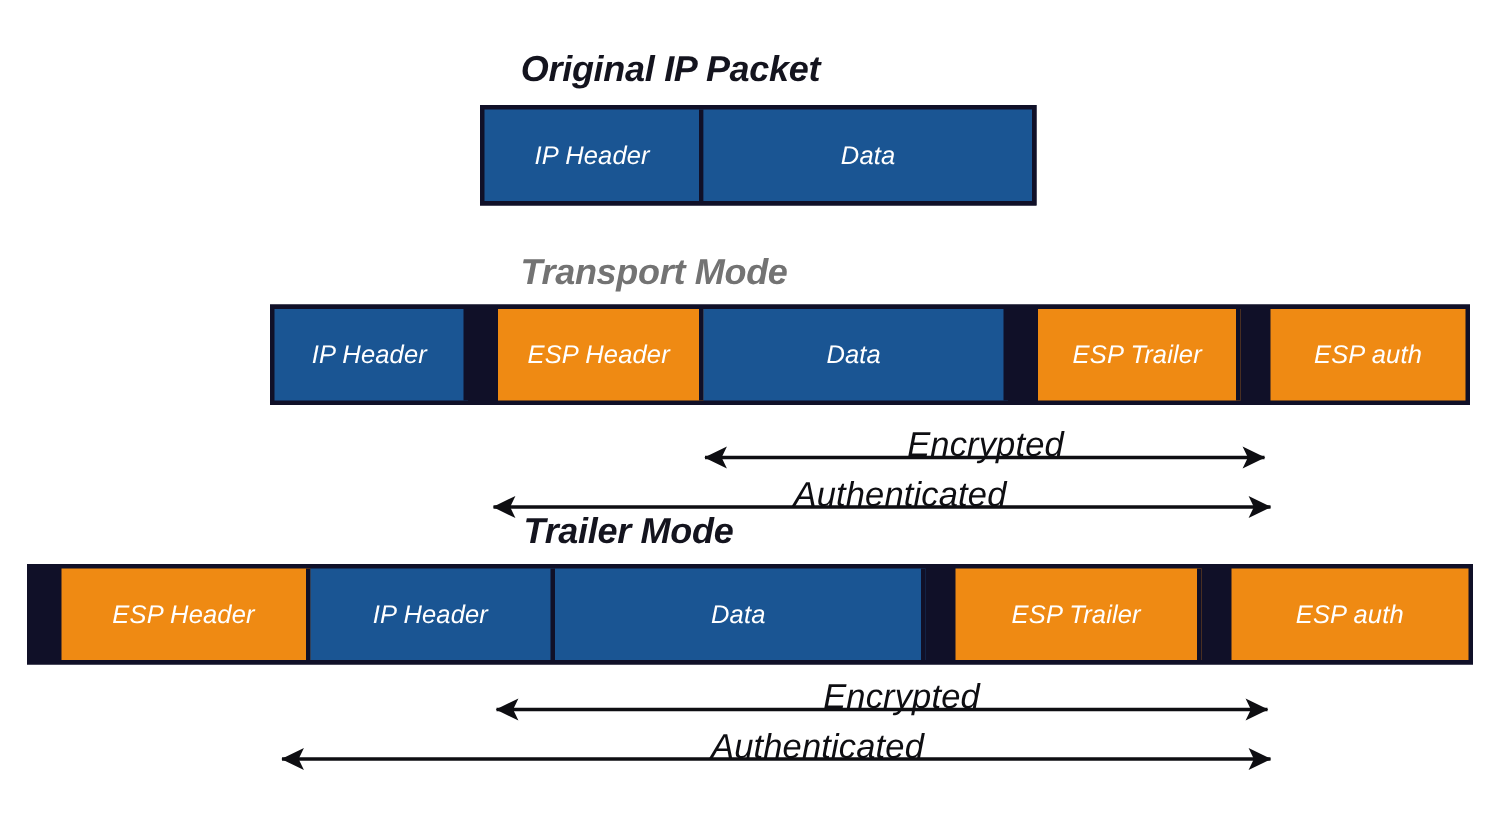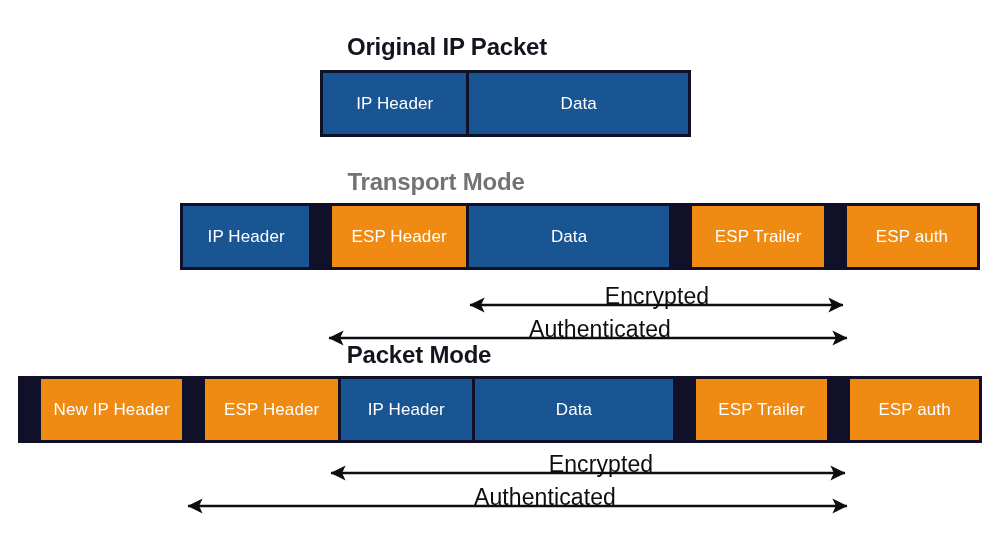--- a/index.html
+++ b/index.html
@@ -14,20 +14,21 @@
     overflow: hidden;
     font-family: "Liberation Sans", sans-serif;
     -webkit-font-smoothing: antialiased;
   }
 
   #diagram {
     position: absolute;
     inset: 0;
     width: 1000px;
     height: 540px;
+    font-style: italic;
   }
 
   .section-title {
     position: absolute;
     font-family: "Liberation Sans", sans-serif;
     font-weight: bold;
     font-size: 24px;
     color: #14141e;
     letter-spacing: -0.2px;
     white-space: nowrap;
@@ -93,23 +94,22 @@
     <div class="section-title" style="left: 436px; top: 168px; color: #737373;">Transport Mode</div>
     <div class="packet-row" style="left: 180px; top: 203px; width: 800px; height: 67px; border-color: rgb(16, 16, 40); background: rgb(16, 16, 40);">
       <div class="cell blue" style="flex: 140 0 0px; background: rgb(26, 85, 147); color: rgb(255, 255, 255); border-right-color: rgb(16, 16, 40);">IP Header</div>
       <div class="cell orange" style="flex: 148 0 0px; background: rgb(239, 138, 19); color: rgb(255, 255, 255); border-right-color: rgb(16, 16, 40);">ESP Header</div>
       <div class="cell blue" style="flex: 222 0 0px; background: rgb(26, 85, 147); color: rgb(255, 255, 255); border-right-color: rgb(16, 16, 40);">Data</div>
       <div class="cell orange" style="flex: 146 0 0px; background: rgb(239, 138, 19); color: rgb(255, 255, 255); border-right-color: rgb(16, 16, 40);">ESP Trailer</div>
       <div class="cell orange" style="flex: 144 0 0px; background: rgb(239, 138, 19); color: rgb(255, 255, 255); border-right-color: rgb(16, 16, 40);">ESP auth</div>
     </div>
     <div class="annot-label" style="left: 657px; top: 283px; color: rgb(14, 14, 18);">Encrypted</div>
     <div class="annot-label" style="left: 600px; top: 316px; color: rgb(14, 14, 18);">Authenticated</div>
-    <div class="section-title" style="left: 419px; top: 341px; color: rgb(20, 20, 30);">Packet Mode</div>
+    <div class="section-title" style="left: 419px; top: 341px; color: rgb(20, 20, 30);">Trailer Mode</div>
     <div class="packet-row" style="left: 18px; top: 376px; width: 964px; height: 67px; border-color: rgb(16, 16, 40); background: rgb(16, 16, 40);">
-      <div class="cell orange" style="flex: 158 0 0px; background: rgb(239, 138, 19); color: rgb(255, 255, 255); border-right-color: rgb(16, 16, 40);">New IP Header</div>
       <div class="cell orange" style="flex: 148 0 0px; background: rgb(239, 138, 19); color: rgb(255, 255, 255); border-right-color: rgb(16, 16, 40);">ESP Header</div>
       <div class="cell blue" style="flex: 146 0 0px; background: rgb(26, 85, 147); color: rgb(255, 255, 255); border-right-color: rgb(16, 16, 40);">IP Header</div>
       <div class="cell blue" style="flex: 222 0 0px; background: rgb(26, 85, 147); color: rgb(255, 255, 255); border-right-color: rgb(16, 16, 40);">Data</div>
       <div class="cell orange" style="flex: 146 0 0px; background: rgb(239, 138, 19); color: rgb(255, 255, 255); border-right-color: rgb(16, 16, 40);">ESP Trailer</div>
       <div class="cell orange" style="flex: 144 0 0px; background: rgb(239, 138, 19); color: rgb(255, 255, 255); border-right-color: rgb(16, 16, 40);">ESP auth</div>
     </div>
     <div class="annot-label" style="left: 601px; top: 451px; color: rgb(14, 14, 18);">Encrypted</div>
     <div class="annot-label" style="left: 545px; top: 484px; color: rgb(14, 14, 18);">Authenticated</div>
     <svg class="arrow-layer" viewBox="0 0 1000 542">
       <defs>

